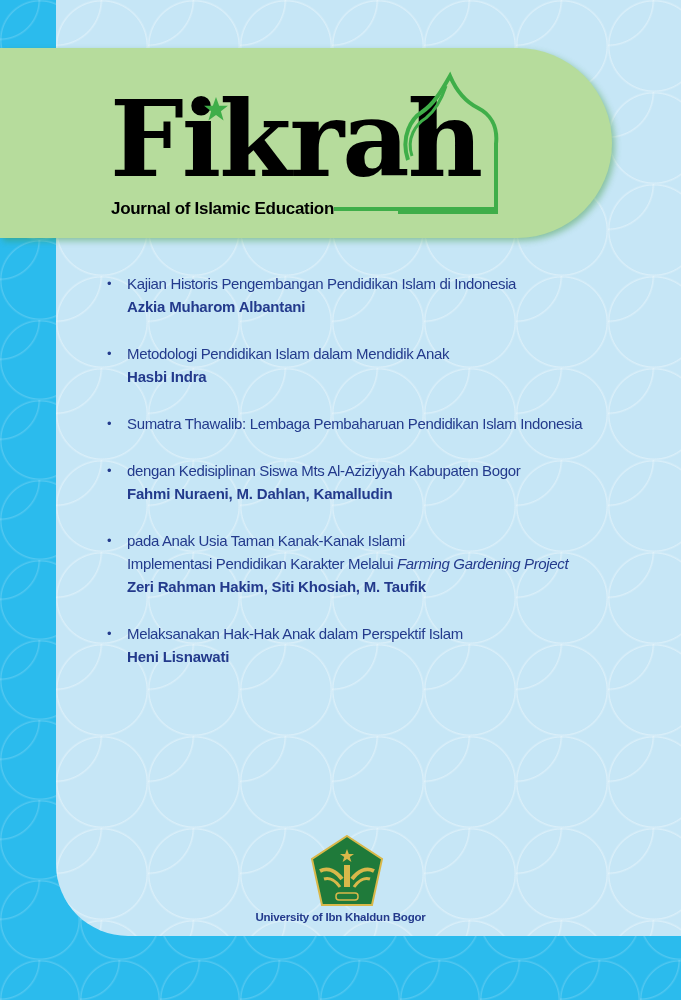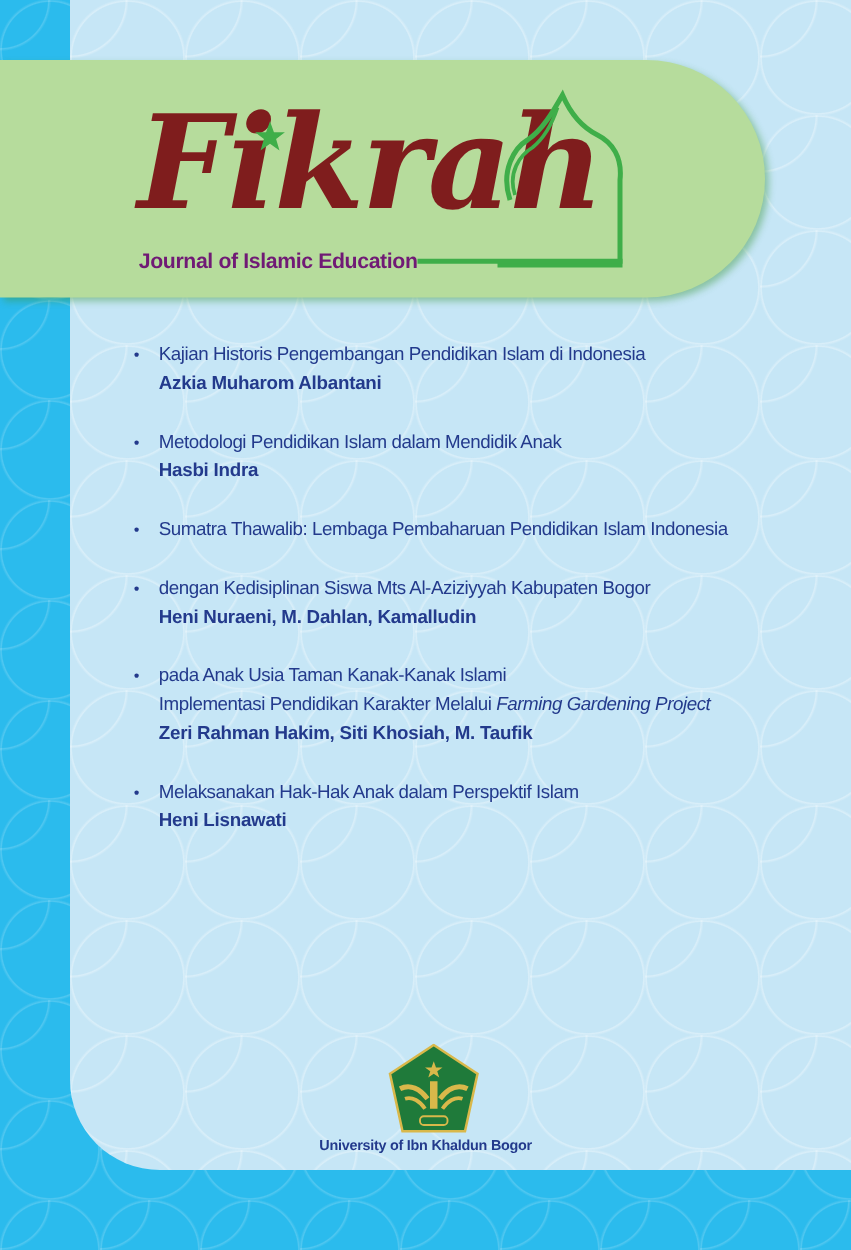--- a/index.html
+++ b/index.html
@@ -28,33 +28,33 @@
       radial-gradient(circle at 0 0, transparent 44px, rgba(255,255,255,0.35) 45px, transparent 47px);
     background-size: 92px 92px;
   }
   .banner {
     position: absolute; left: 0; top: 48px; width: 612px; height: 190px;
     background: #b6dc9c;
     border-top-right-radius: 95px; border-bottom-right-radius: 95px;
     box-shadow: 3px 3px 6px rgba(60,150,60,0.45);
   }
   .logo-title {
-    position: absolute; left: 110px; top: 78px;
-    font-family: "DejaVu Serif", serif; font-style: italic; font-weight: bold;
-    font-size: 104px; line-height: 1; color: #7f1d1d; letter-spacing: -2px;
+    position: absolute; left: 110px; top: 88px;
+    font-family: "DejaVu Serif", serif; font-weight: bold;
+    font-size: 104px; line-height: 1; color: #000000; letter-spacing: -2px;
   }
   .star-icon {
     position: absolute; left: 203px; top: 96px; width: 26px; height: 26px;
   }
   .mosque-icon {
     position: absolute; left: 398px; top: 56px; width: 108px; height: 160px;
   }
   .subtitle {
     position: absolute; left: 111px; top: 199px;
-    font-size: 17px; font-weight: bold; color: #701a75;
+    font-size: 17px; font-weight: bold; color: #000000;
     letter-spacing: -0.3px;
   }
   .subtitle-line {
     position: absolute; left: 334px; top: 207px; width: 164px; height: 4px; background: #3fae49;
   }
   .articles {
     position: absolute; left: 107px; top: 272px; width: 520px;
     color: #233a8c; font-size: 15px;
     list-style: none; margin: 0; padding: 0;
   }
@@ -107,21 +107,21 @@
     <span class="article-title">Metodologi Pendidikan Islam dalam Mendidik Anak</span>
     <span class="article-authors">Hasbi Indra</span>
   </li>
   <li class="article">
     <span class="bullet">•</span>
     <span class="article-title">Sumatra Thawalib: Lembaga Pembaharuan Pendidikan Islam Indonesia</span>
   </li>
   <li class="article">
     <span class="bullet">•</span>
     <span class="article-title">dengan Kedisiplinan Siswa Mts Al-Aziziyyah Kabupaten Bogor</span>
-    <span class="article-authors">Heni Nuraeni, M. Dahlan, Kamalludin</span>
+    <span class="article-authors">Fahmi Nuraeni, M. Dahlan, Kamalludin</span>
   </li>
   <li class="article">
     <span class="bullet">•</span>
     <span class="article-title">pada Anak Usia Taman Kanak-Kanak Islami</span>
     <span class="article-title"><span>Implementasi Pendidikan Karakter Melalui </span><em>Farming Gardening Project</em></span>
     <span class="article-authors">Zeri Rahman Hakim, Siti Khosiah, M. Taufik</span>
   </li>
   <li class="article">
     <span class="bullet">•</span>
     <span class="article-title">Melaksanakan Hak-Hak Anak dalam Perspektif Islam</span>

